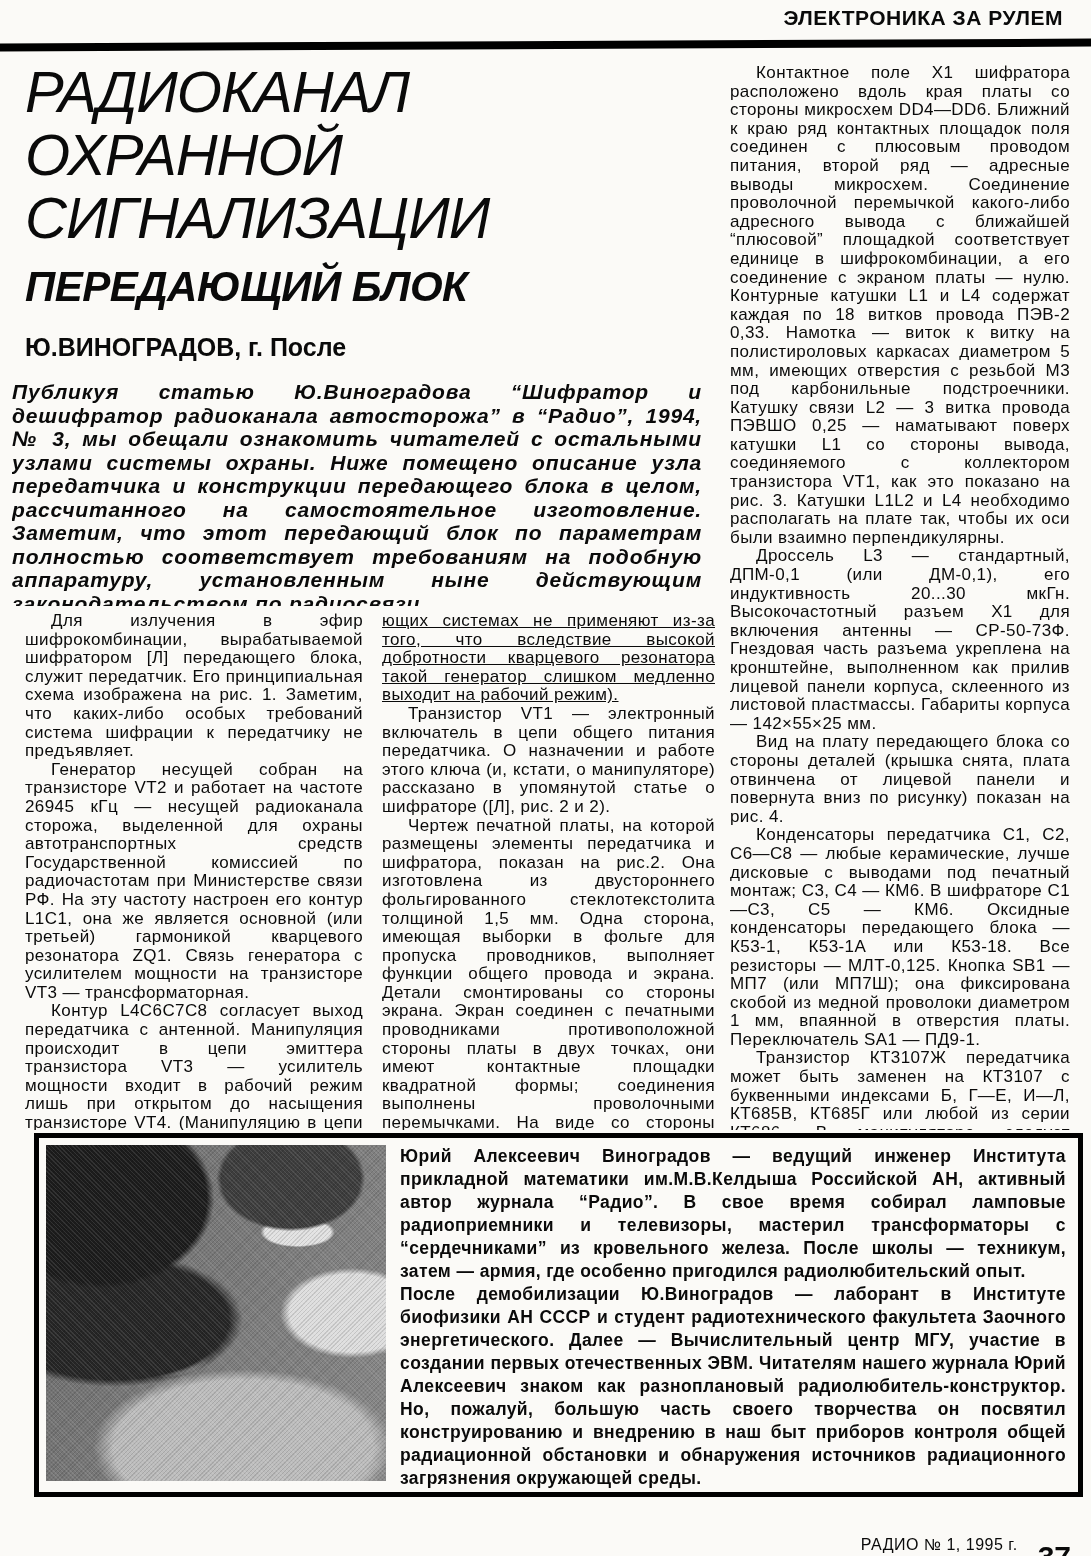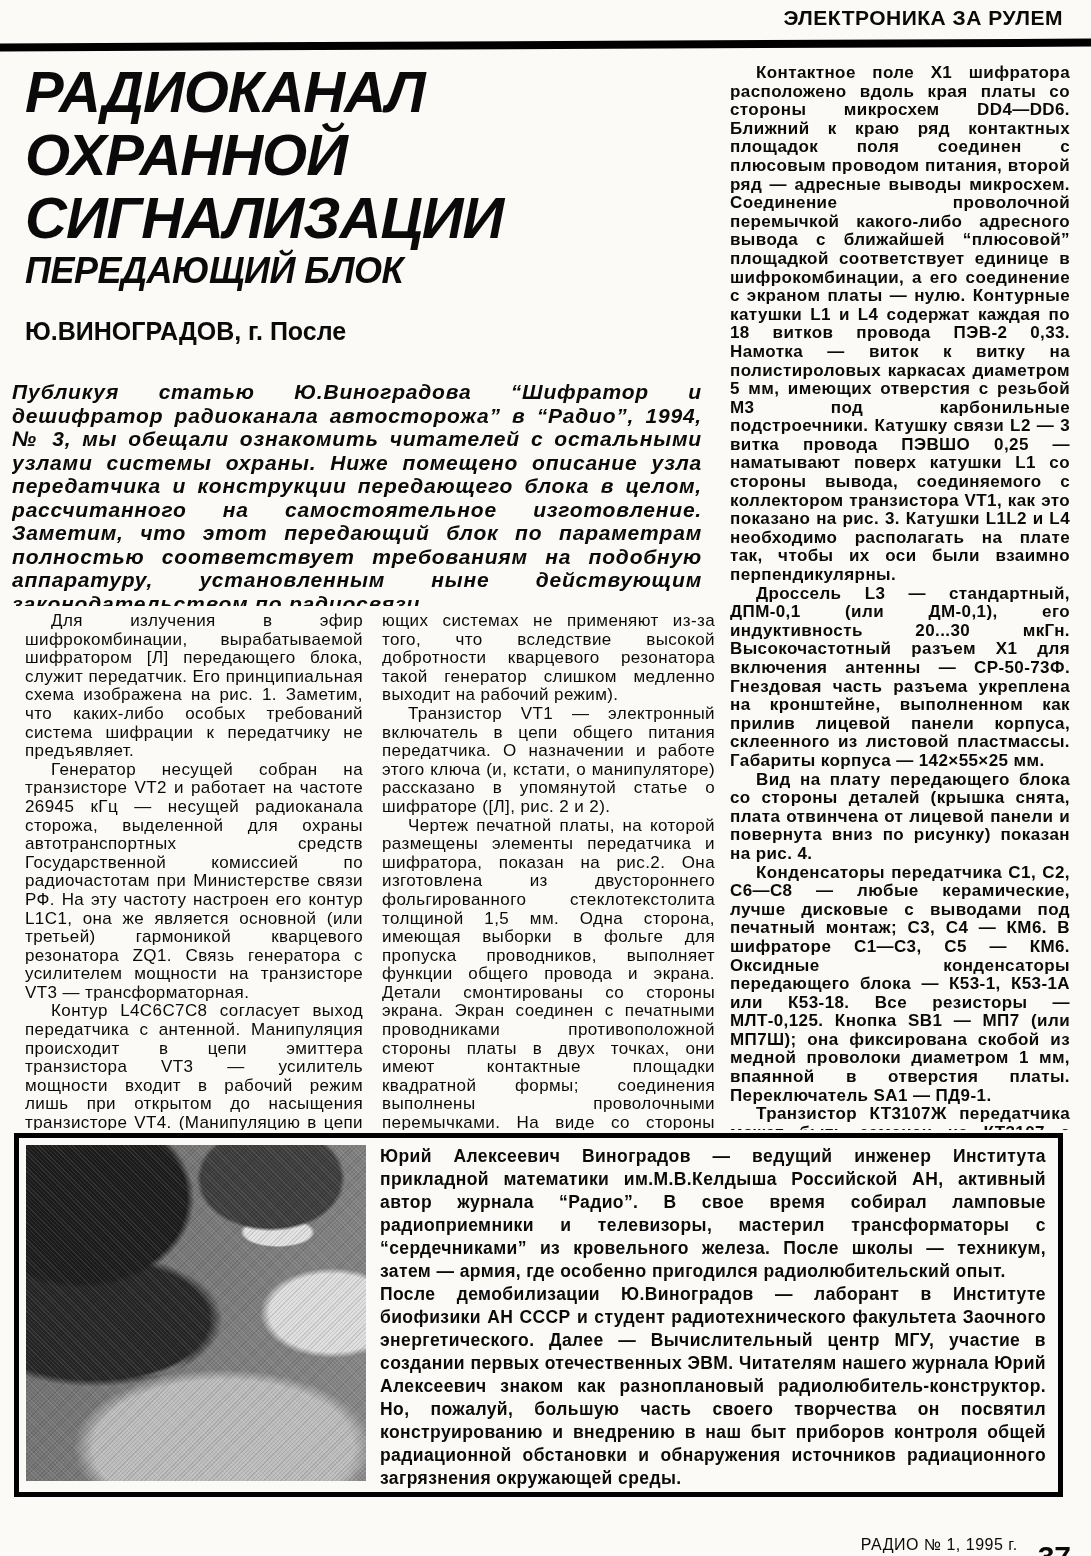--- a/index.html
+++ b/index.html
@@ -20,51 +20,52 @@
     white-space: nowrap;
   }
   .header-rule {
     position: absolute; top: 41px; left: 0;
     width: 1091px; height: 8px; background: #000;
     transform: rotate(-0.25deg);
   }
   
   .title-block { position: absolute; left: 25px; top: 60px; width: 640px; }
   .title-main {
-    font-size: 58px; line-height: 63px; font-weight: bold; font-style: italic;
+    font-size: 58px; line-height: 63px; font-weight: normal; font-style: italic;
     letter-spacing: -1px;
   }
   .title-sub {
-    font-size: 36px; line-height: 44px; font-weight: bold; font-style: italic;
+    margin-top: 16px;
+    font-size: 42px; line-height: 44px; font-weight: bold; font-style: italic;
     letter-spacing: -0.5px;
   }
   .title-author {
     margin-top: 24px;
     font-size: 25px; font-weight: bold;
   }
   
   .lead {
     position: absolute; left: 12px; top: 380px; width: 690px; height: 226px;
     font-size: 21px; line-height: 23.5px; font-weight: 600; font-style: italic;
     letter-spacing: 0.8px; text-align: justify; overflow: hidden;
   }
   
   .col {
     position: absolute;
     font-size: 17px; line-height: 18.6px; letter-spacing: 0.4px;
     text-align: justify; overflow: hidden;
   }
   .col p { text-indent: 26px; }
-  .col p.noindent { text-indent: 0; }
+  .col p.noindent { text-indent: 0; text-decoration: underline; }
   .col-1 { left: 25px;  top: 612px; width: 338px; height: 518px; }
   .col-2 { left: 382px; top: 612px; width: 333px; height: 518px; }
-  .col-3 { left: 730px; top: 64px;  width: 340px; height: 1066px; font-weight: bold; }
+  .col-3 { left: 730px; top: 64px;  width: 340px; height: 1066px; }
   
   .bio-box {
-    position: absolute; left: 14px; top: 1133px;
+    position: absolute; left: 34px; top: 1133px;
     width: 1049px; height: 364px;
     border: 5px solid #000; background: #fbfaf7;
     display: flex;
   }
   .bio-photo {
     flex: none; width: 340px; height: 336px; margin: 7px 0 7px 7px;
     position: relative; overflow: hidden;
     background:
       radial-gradient(ellipse 120px 85px at 72% 10%, #3d3d3d 0 58%, rgba(61,61,61,0) 62%),
       radial-gradient(ellipse 60px 24px at 74% 26%, #e2e2e2 0 55%, rgba(226,226,226,0) 62%),

